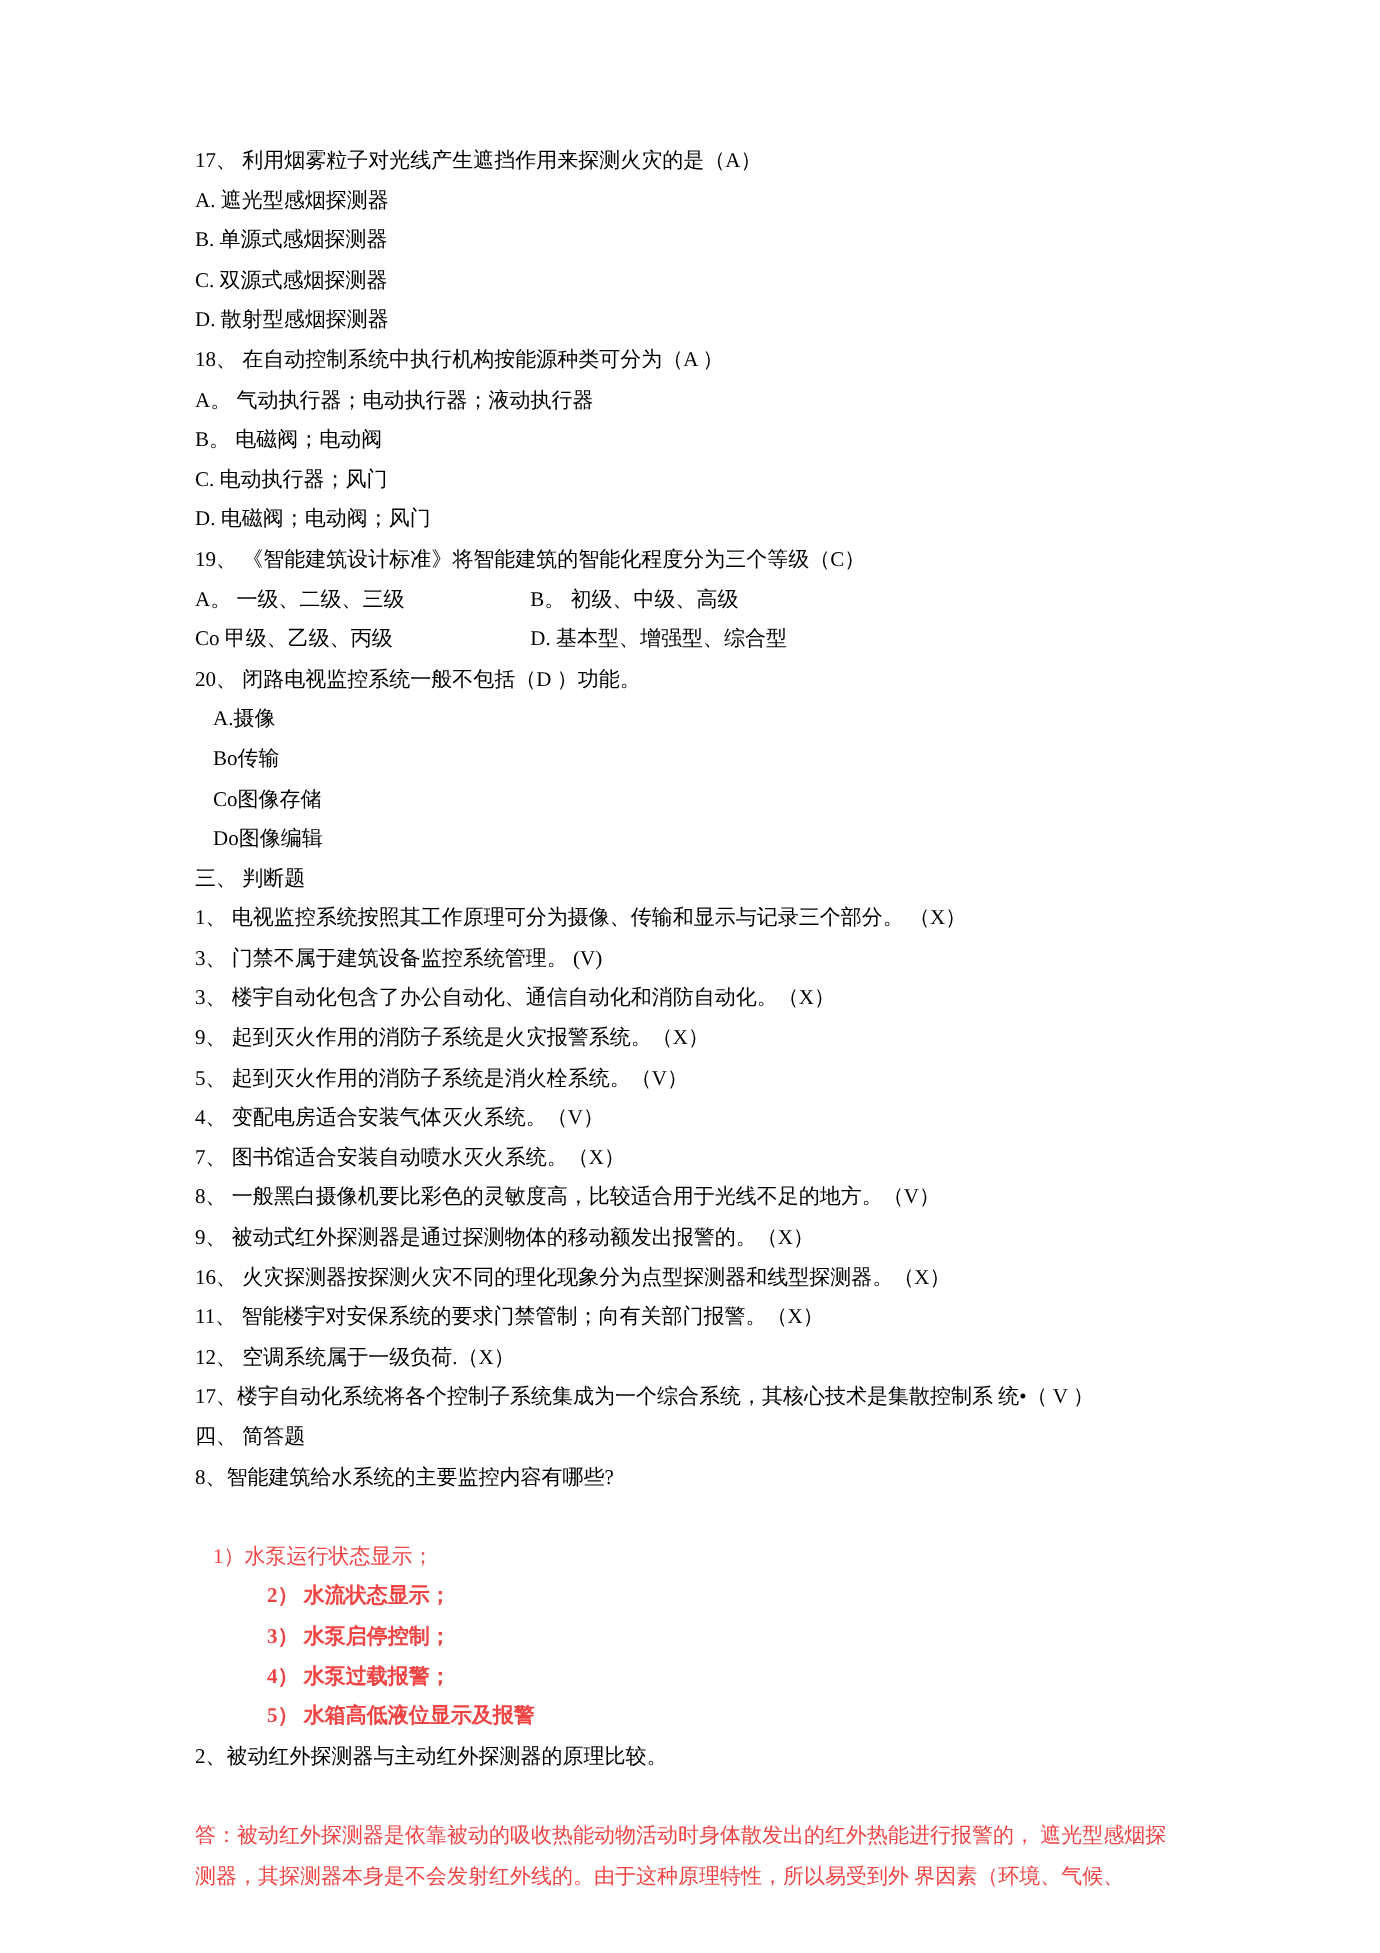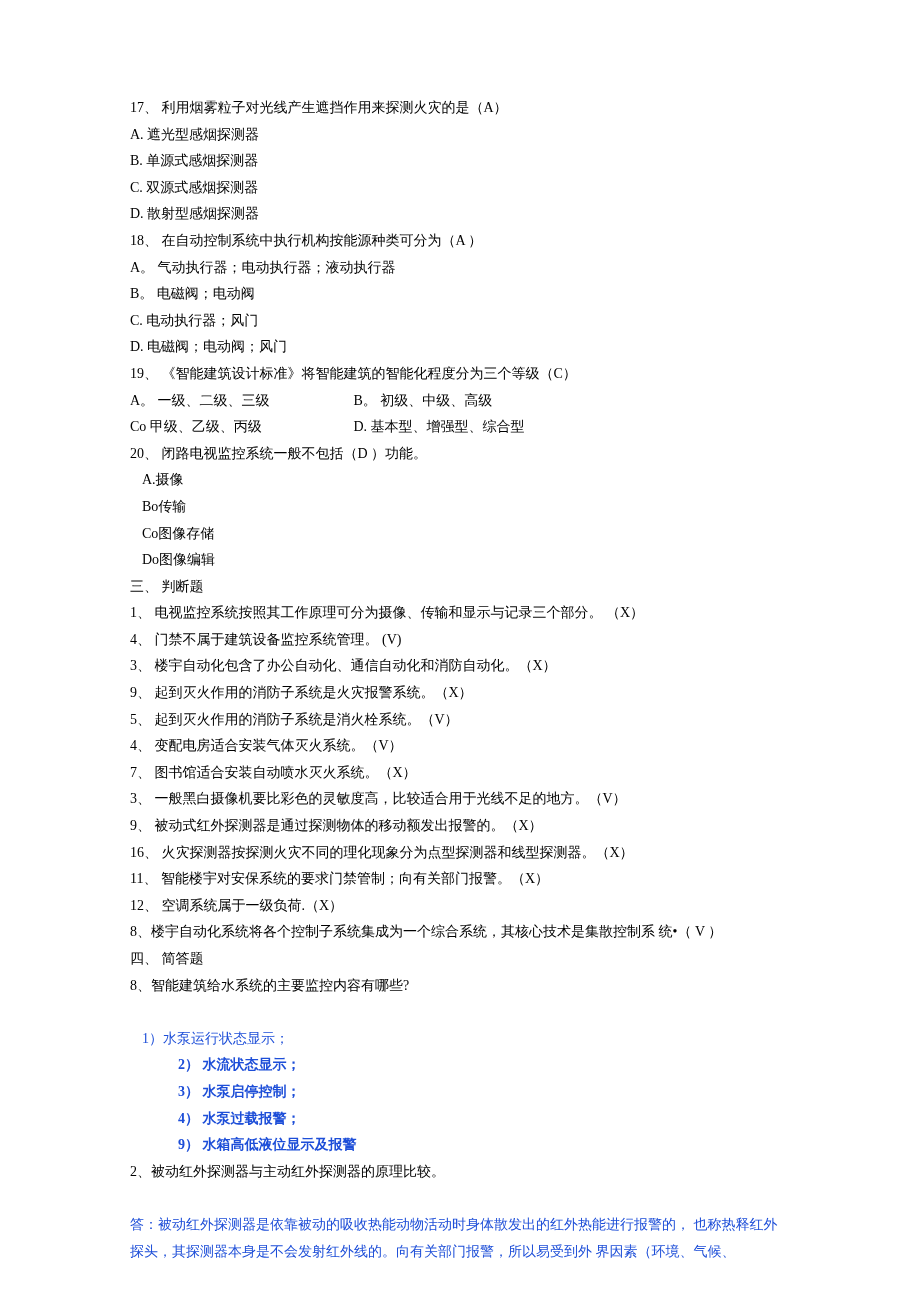--- a/index.html
+++ b/index.html
@@ -10,21 +10,21 @@
     line-height: 1.9;
     color: #000;
     background: #fff;
     width: 920px;
     box-sizing: border-box;
   }
   p {
     margin: 0;
   }
   .blue {
-    color: #1d4ed8;
+    color: #ef4444;
   }
   .indent1 {
     padding-left: 12px;
   }
   .indent2 {
     padding-left: 48px;
     font-weight: bold;
   }
   .sp {
     display: inline-block;
@@ -56,37 +56,37 @@
 </p>
 
 <p>20、 闭路电视监控系统一般不包括（D ）功能。</p>
 <p class="indent1">A.摄像</p>
 <p class="indent1">Bo传输</p>
 <p class="indent1">Co图像存储</p>
 <p class="indent1">Do图像编辑</p>
 
 <p>三、      判断题</p>
 <p>1、   电视监控系统按照其工作原理可分为摄像、传输和显示与记录三个部分。               （X）</p>
-<p>4、   门禁不属于建筑设备监控系统管理。                      (V)</p>
+<p>3、   门禁不属于建筑设备监控系统管理。                      (V)</p>
 <p>3、   楼宇自动化包含了办公自动化、通信自动化和消防自动化。（X）</p>
 <p>9、   起到灭火作用的消防子系统是火灾报警系统。（X）</p>
 <p>5、   起到灭火作用的消防子系统是消火栓系统。（V）</p>
 <p>4、   变配电房适合安装气体灭火系统。（V）</p>
 <p>7、   图书馆适合安装自动喷水灭火系统。（X）</p>
-<p>3、   一般黑白摄像机要比彩色的灵敏度高，比较适合用于光线不足的地方。（V）</p>
+<p>8、   一般黑白摄像机要比彩色的灵敏度高，比较适合用于光线不足的地方。（V）</p>
 <p>9、   被动式红外探测器是通过探测物体的移动额发出报警的。（X）</p>
 <p>16、      火灾探测器按探测火灾不同的理化现象分为点型探测器和线型探测器。（X）</p>
 <p>11、      智能楼宇对安保系统的要求门禁管制；向有关部门报警。（X）</p>
 <p>12、      空调系统属于一级负荷.（X）</p>
-<p>8、楼宇自动化系统将各个控制子系统集成为一个综合系统，其核心技术是集散控制系 统•（ V ）</p>
+<p>17、楼宇自动化系统将各个控制子系统集成为一个综合系统，其核心技术是集散控制系 统•（ V ）</p>
 
 <p>四、      简答题</p>
 <p>8、智能建筑给水系统的主要监控内容有哪些?</p>
 <p>&nbsp;</p>
 <p class="blue indent1">1）水泵运行状态显示；</p>
 <p class="blue indent2">2） 水流状态显示；</p>
 <p class="blue indent2">3）   水泵启停控制；</p>
 <p class="blue indent2">4） 水泵过载报警；</p>
-<p class="blue indent2">9）   水箱高低液位显示及报警</p>
+<p class="blue indent2">5）   水箱高低液位显示及报警</p>
 
 <p>2、被动红外探测器与主动红外探测器的原理比较。</p>
 <p>&nbsp;</p>
-<p class="blue">答：被动红外探测器是依靠被动的吸收热能动物活动时身体散发出的红外热能进行报警的， 也称热释红外探头，其探测器本身是不会发射红外线的。向有关部门报警，所以易受到外 界因素（环境、气候、</p>
+<p class="blue">答：被动红外探测器是依靠被动的吸收热能动物活动时身体散发出的红外热能进行报警的， 遮光型感烟探测器，其探测器本身是不会发射红外线的。由于这种原理特性，所以易受到外 界因素（环境、气候、</p>
 
 </body></html>

